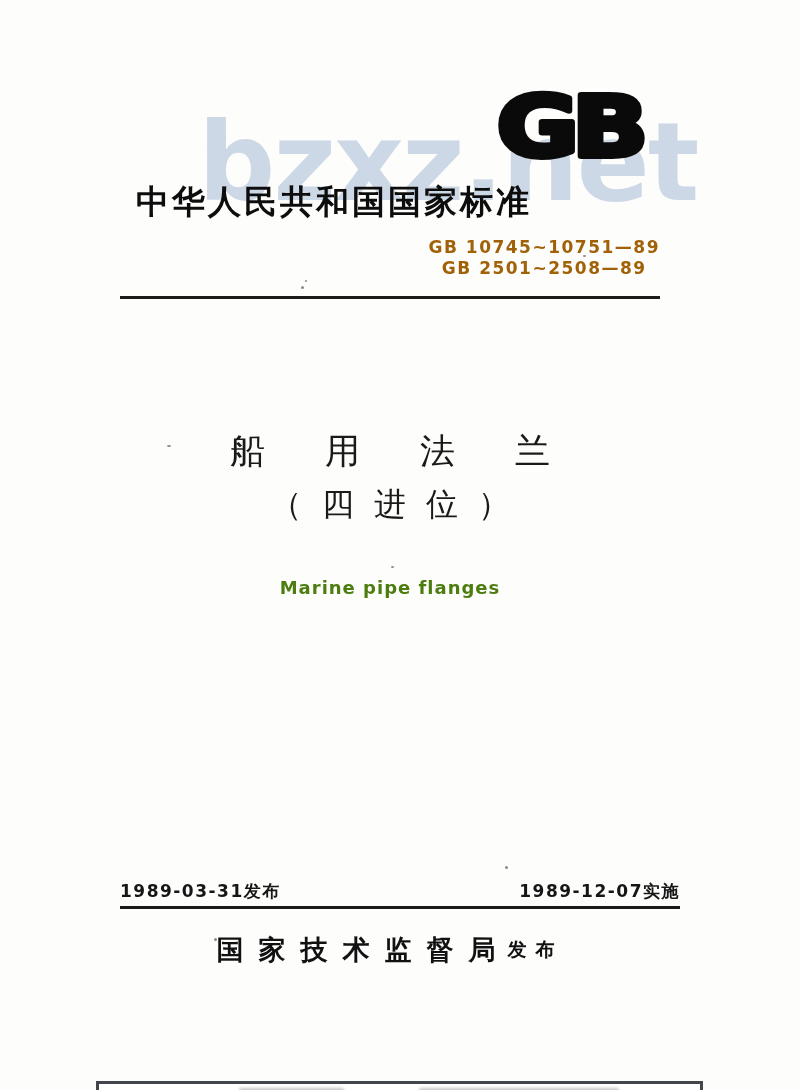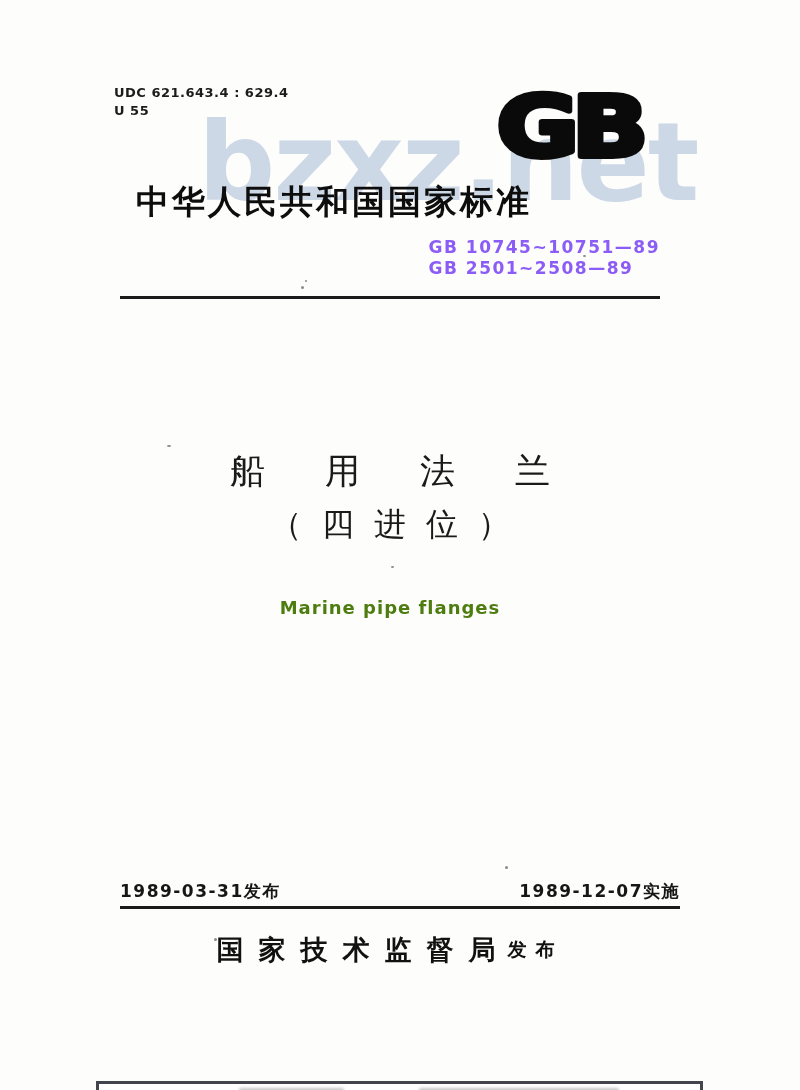--- a/index.html
+++ b/index.html
@@ -32,33 +32,33 @@
   }
   
   .title-cn{
     position:absolute;left:136px;top:180px;margin:0;
     font-size:33px;font-weight:bold;letter-spacing:3px;
     color:#0d0d0d;z-index:2;white-space:nowrap;
   }
   
   .std-nos{
     position:absolute;top:237px;right:140px;
-    text-align:left;
+    text-align:center;
     font-size:17px;font-weight:bold;letter-spacing:1.5px;
-    line-height:21px;color:#8b5cf6;z-index:2;
+    line-height:21px;color:#a16207;z-index:2;
   }
   .rule{
     position:absolute;left:120px;height:3px;
     background:#1b1b1b;z-index:2;
   }
   .rule-top{top:296px;width:540px;}
   .rule-bottom{top:906px;width:560px;}
   
   .subject{
-    position:absolute;left:0;top:448px;width:780px;
+    position:absolute;left:0;top:428px;width:780px;
     text-align:center;z-index:2;
   }
   .subject-cn{
     font-size:35px;font-weight:500;color:#1a1a1a;
   }
   .subject-cn span{letter-spacing:60px;margin-right:-60px;}
   .subject-sub{
     margin-top:8px;font-size:32px;color:#1a1a1a;
   }
   .subject-sub span{letter-spacing:20px;margin-right:-20px;}
@@ -102,24 +102,20 @@
   .speck{
     position:absolute;background:#8a8a8a;border-radius:50%;
     z-index:1;
   }
 </style>
 </head>
 <body>
 
 <div class="page">
 
-  <div class="udc">
-    <div>UDC 621.643.4 : 629.4</div>
-    <div>U 55</div>
-  </div>
 
   <div class="watermark">bzxz.net</div>
 
   <svg class="gb-logo" width="150" height="80" viewBox="0 0 150 80" aria-hidden="true">
     <g transform="scale(1,0.84)">
       <text x="75" y="90" text-anchor="middle" font-family="'DejaVu Sans',sans-serif" font-size="100" font-weight="bold" letter-spacing="-7" fill="#0a0a0a" stroke="#0a0a0a" stroke-width="7" stroke-linejoin="round">GB</text>
     </g>
   </svg>
 
   <h1 class="title-cn">中华人民共和国国家标准</h1>

